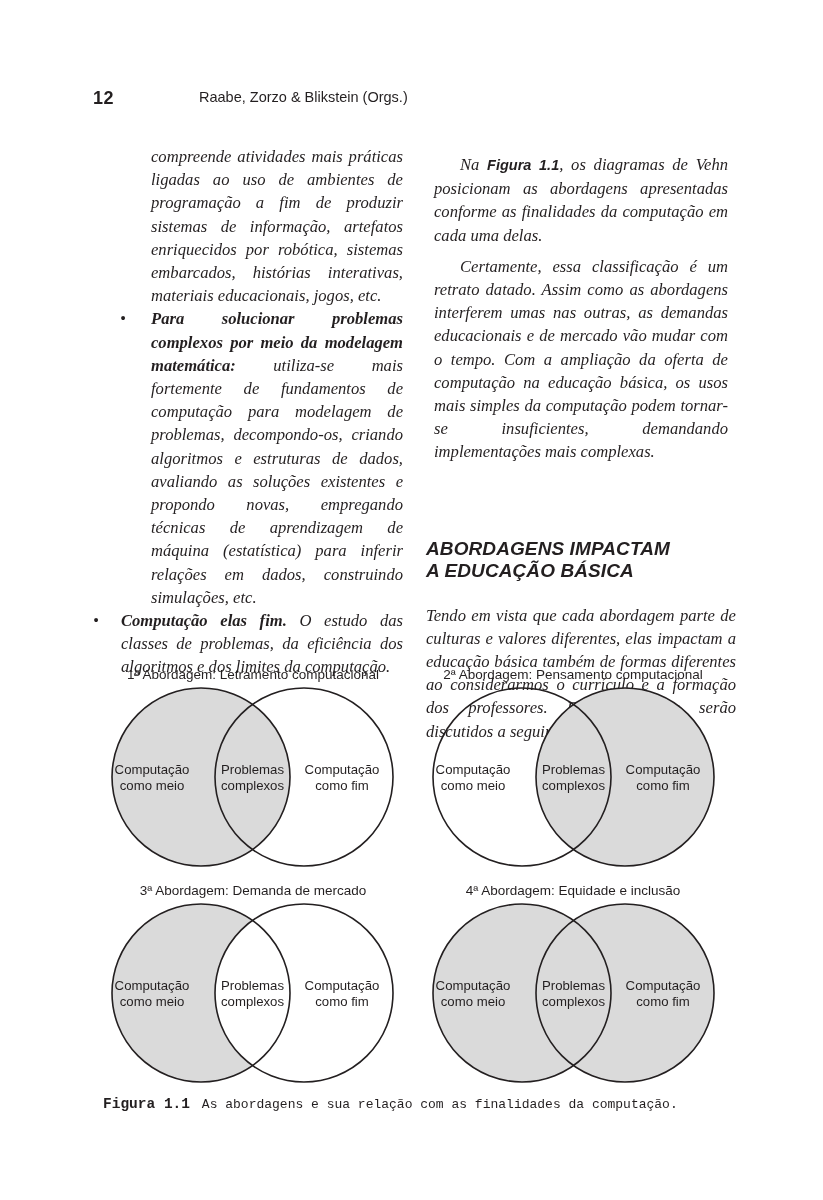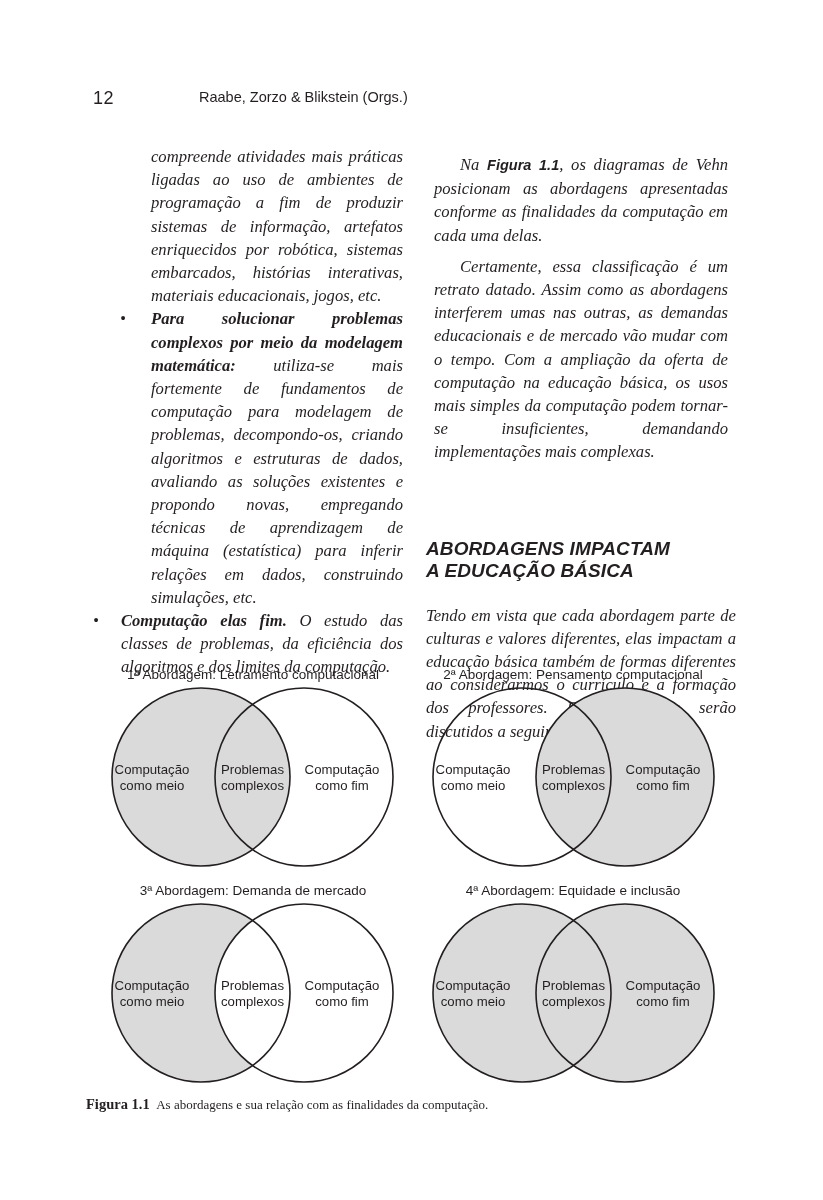--- a/index.html
+++ b/index.html
@@ -1,18 +1,18 @@
 <!DOCTYPE html>
 <html><head>
   <meta charset="utf-8">
   <style>
     html, body { margin: 0; padding: 0; background: #ffffff; }
     body { width: 823px; height: 1200px; position: relative; overflow: hidden; color: #231f20; }
     .header { position: absolute; top: 86px; left: 93px; height: 24px; font-family: "Liberation Sans", sans-serif; font-size: 16px; }
-    .page-num { position: absolute; left: 0; top: 2px; font-weight: normal; font-size: 18px; letter-spacing: 0.5px; }
+    .page-num { position: absolute; left: 0; top: 2px; font-weight: bold; font-size: 18px; letter-spacing: 0.5px; }
     .running-head { position: absolute; left: 63px; top: 3px; font-size: 14.5px; white-space: nowrap; margin-left: 43px; }
 
     .serif { font-family: "Liberation Serif", serif; font-size: 16.6px; line-height: 23.2px; text-align: justify; font-style: italic; }
     .col-left { position: absolute; left: 93px; top: 145px; width: 310px; }
     .col-right { position: absolute; left: 426px; top: 145px; width: 310px; }
 
     .indent-block { padding-left: 58px; }
     .bullet-l2 { position: relative; padding-left: 58px; }
     .bullet-l2 .dot { position: absolute; left: 27px; top: 0; }
     .bullet-l1 { position: relative; padding-left: 28px; }
@@ -22,21 +22,21 @@
     .para { text-indent: 26px; margin: 8px; }
     .para-noindent { margin: 0; }
     .fig-ref { font-family: "Liberation Sans", sans-serif; font-weight: bold; font-size: 14.5px; }
 
     .section-title { font-family: "Liberation Sans", sans-serif; font-weight: bold; font-size: 19px; line-height: 22px; margin: 52px 0 0 0; letter-spacing: 0.1px; }
     .after-title { margin-top: 22px; }
 
     .figure { position: absolute; left: 0; top: 0; width: 823px; height: 960px; }
     .fig-svg { position: absolute; left: 0; top: 0; }
 
-    .caption { position: absolute; left: 86px; top: 1096px; font-family: Liberation Serif, serif; font-size: 13px; white-space: nowrap; }
+    .caption { position: absolute; left: 103px; top: 1096px; font-family: Liberation Mono, monospace; font-size: 13px; white-space: nowrap; }
     .caption .cap-label { font-weight: bold; font-size: 14.5px; margin-right: 4px; }
   </style>
 </head>
 <body>
 
 <div class="header">
   <span class="page-num">12</span>
   <span class="running-head">Raabe, Zorzo &amp; Blikstein (Orgs.)</span>
 </div>
 

